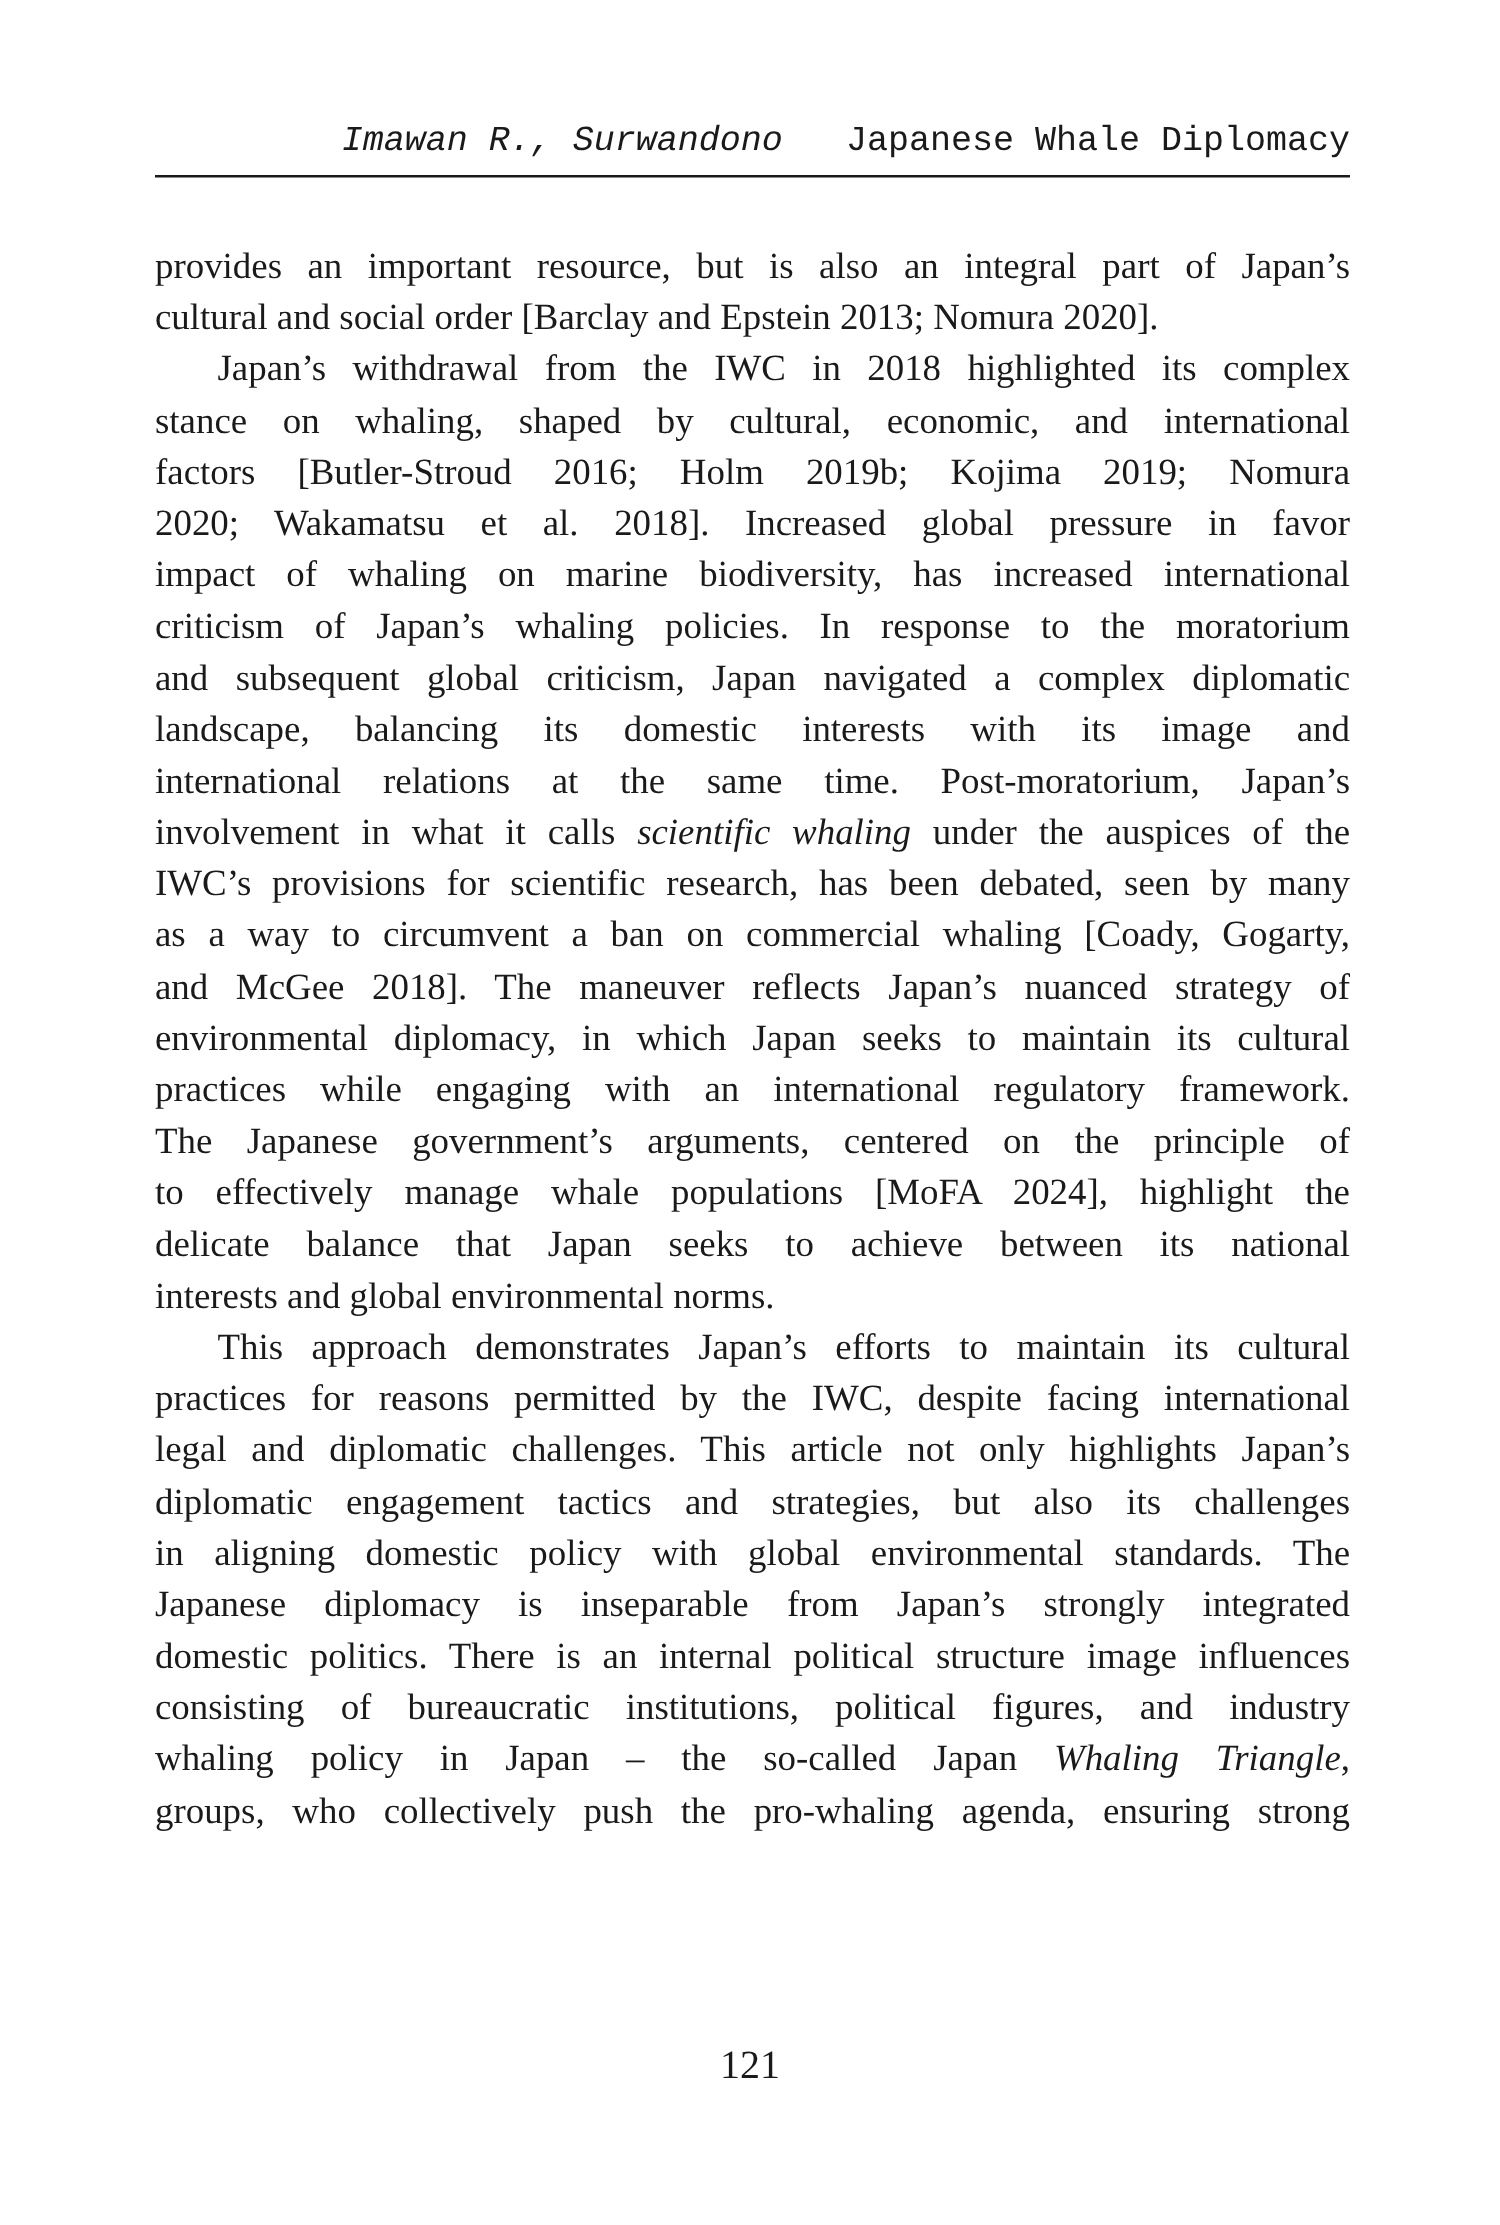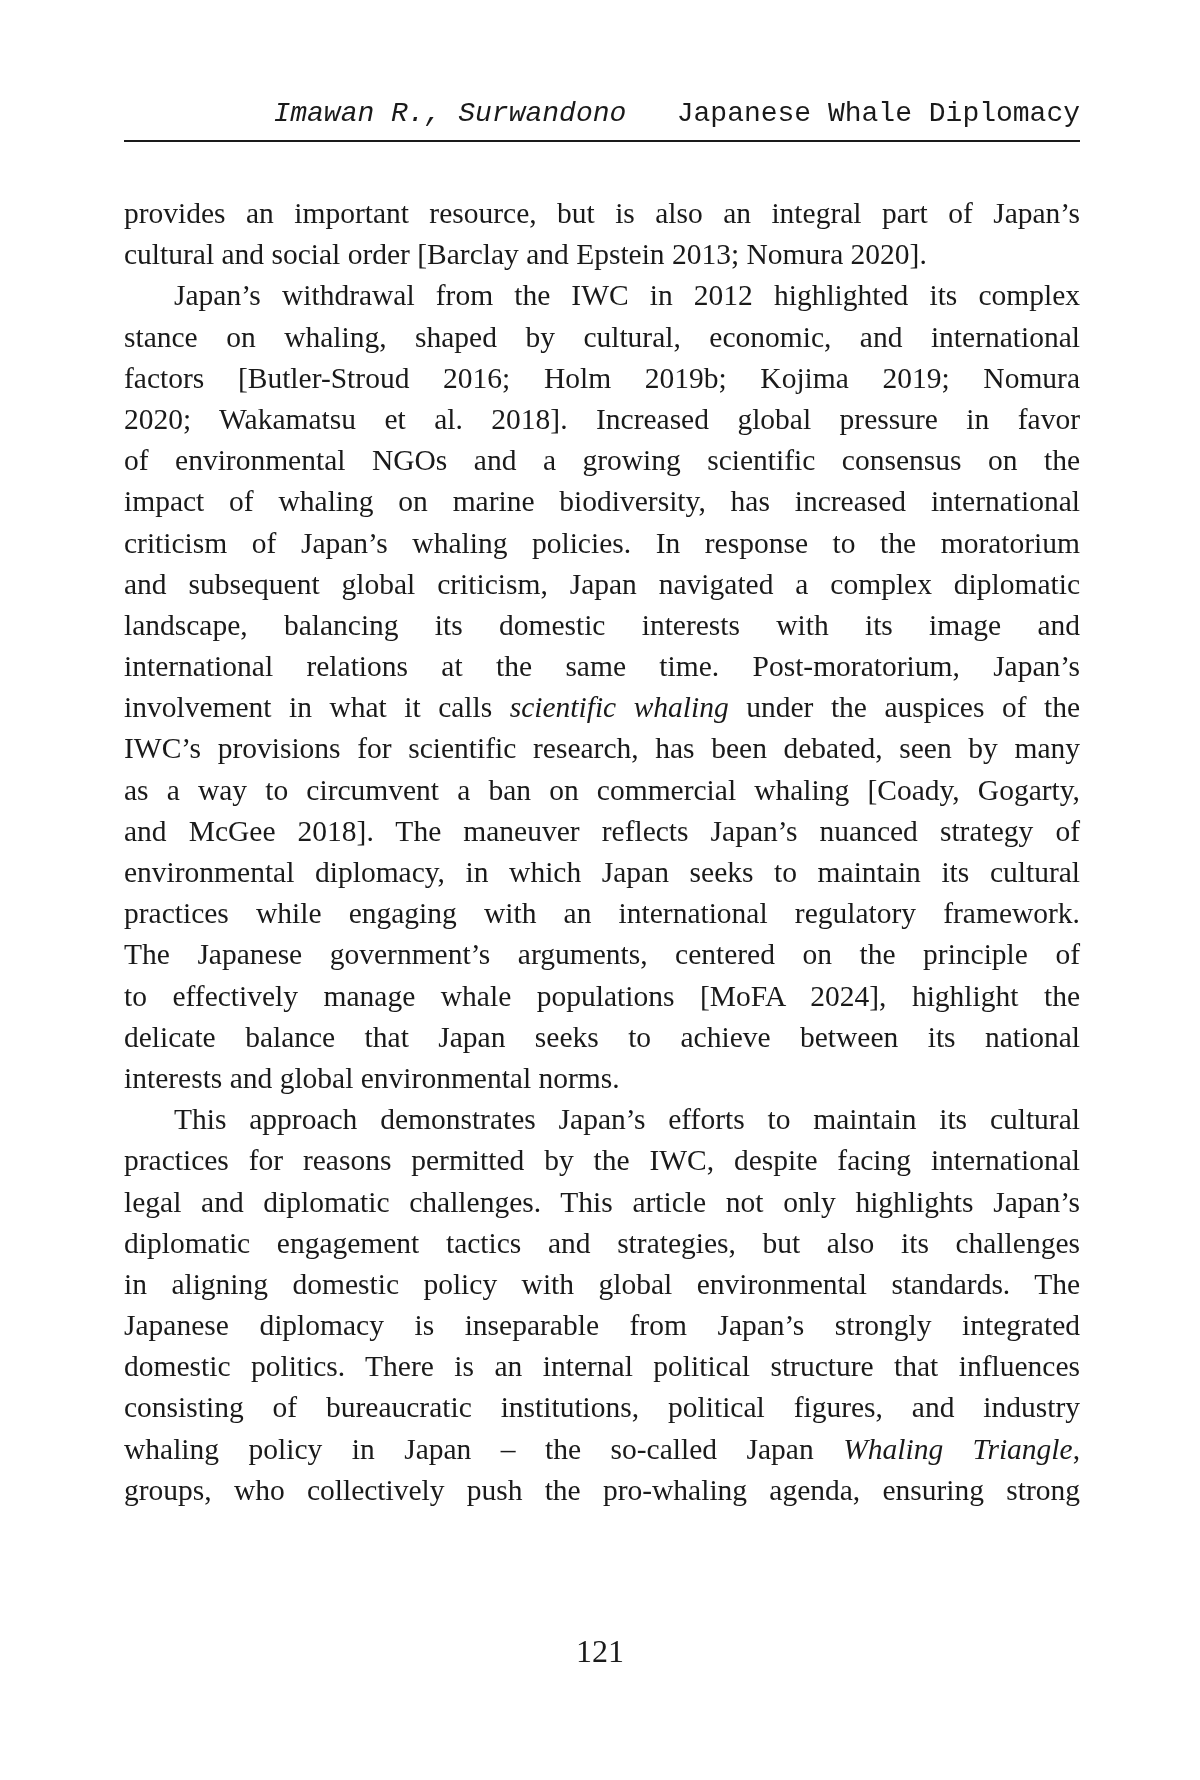--- a/index.html
+++ b/index.html
@@ -90,25 +90,24 @@
     <span class="title">Japanese Whale Diplomacy</span>
   </div>
   <div class="header-rule"></div>
 
   <div class="body-text" id="body-text">
       <div>
         <div class="line"><span>provides an important resource, but is also an integral part of Japan’s</span></div>
         <div class="line last"><span>cultural and social order [Barclay and Epstein 2013; Nomura 2020].</span></div>
       </div>
       <div>
-        <div class="line indent"><span>Japan’s withdrawal from the IWC in 2012 highlighted its complex</span></div>
+        <div class="line indent"><span>Japan’s withdrawal from the IWC in 2018 highlighted its complex</span></div>
         <div class="line"><span>stance on whaling, shaped by cultural, economic, and international</span></div>
         <div class="line"><span>factors [Butler-Stroud 2016; Holm 2019b; Kojima 2019; Nomura</span></div>
         <div class="line"><span>2020; Wakamatsu et al. 2018]. Increased global pressure in favor</span></div>
-        <div class="line"><span>of environmental NGOs and a growing scientific consensus on the</span></div>
         <div class="line"><span>impact of whaling on marine biodiversity, has increased international</span></div>
         <div class="line"><span>criticism of Japan’s whaling policies. In response to the moratorium</span></div>
         <div class="line"><span>and subsequent global criticism, Japan navigated a complex diplomatic</span></div>
         <div class="line"><span>landscape, balancing its domestic interests with its image and</span></div>
         <div class="line"><span>international relations at the same time. Post-moratorium, Japan’s</span></div>
         <div class="line"><span>involvement in what it calls </span><em>scientific whaling</em><span> under the auspices of the</span></div>
         <div class="line"><span>IWC’s provisions for scientific research, has been debated, seen by many</span></div>
         <div class="line"><span>as a way to circumvent a ban on commercial whaling [Coady, Gogarty,</span></div>
         <div class="line"><span>and McGee 2018]. The maneuver reflects Japan’s nuanced strategy of</span></div>
         <div class="line"><span>environmental diplomacy, in which Japan seeks to maintain its cultural</span></div>
@@ -118,21 +117,21 @@
         <div class="line"><span>delicate balance that Japan seeks to achieve between its national</span></div>
         <div class="line last"><span>interests and global environmental norms.</span></div>
       </div>
       <div>
         <div class="line indent"><span>This approach demonstrates Japan’s efforts to maintain its cultural</span></div>
         <div class="line"><span>practices for reasons permitted by the IWC, despite facing international</span></div>
         <div class="line"><span>legal and diplomatic challenges. This article not only highlights Japan’s</span></div>
         <div class="line"><span>diplomatic engagement tactics and strategies, but also its challenges</span></div>
         <div class="line"><span>in aligning domestic policy with global environmental standards. The</span></div>
         <div class="line"><span>Japanese diplomacy is inseparable from Japan’s strongly integrated</span></div>
-        <div class="line"><span>domestic politics. There is an internal political structure that influences</span></div>
+        <div class="line"><span>domestic politics. There is an internal political structure image influences</span></div>
         <div class="line"><span>consisting of bureaucratic institutions, political figures, and industry</span></div>
         <div class="line"><span>whaling policy in Japan – the so-called Japan </span><em>Whaling Triangle</em><span>,</span></div>
         <div class="line"><span>groups, who collectively push the pro-whaling agenda, ensuring strong</span></div>
       </div>
     </div>
 
   <div class="page-number">121</div>
 </div>
 
 </body></html>

